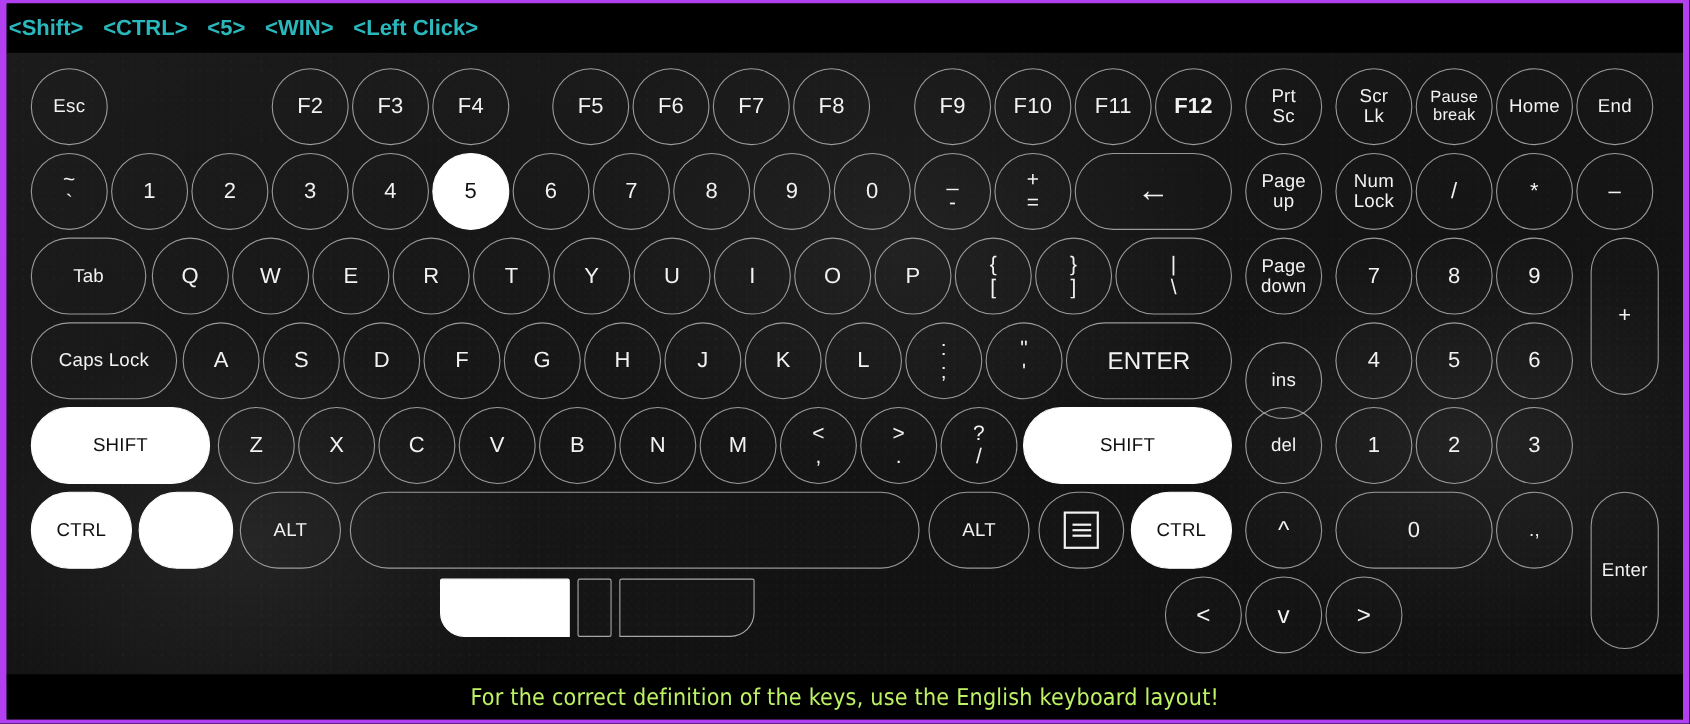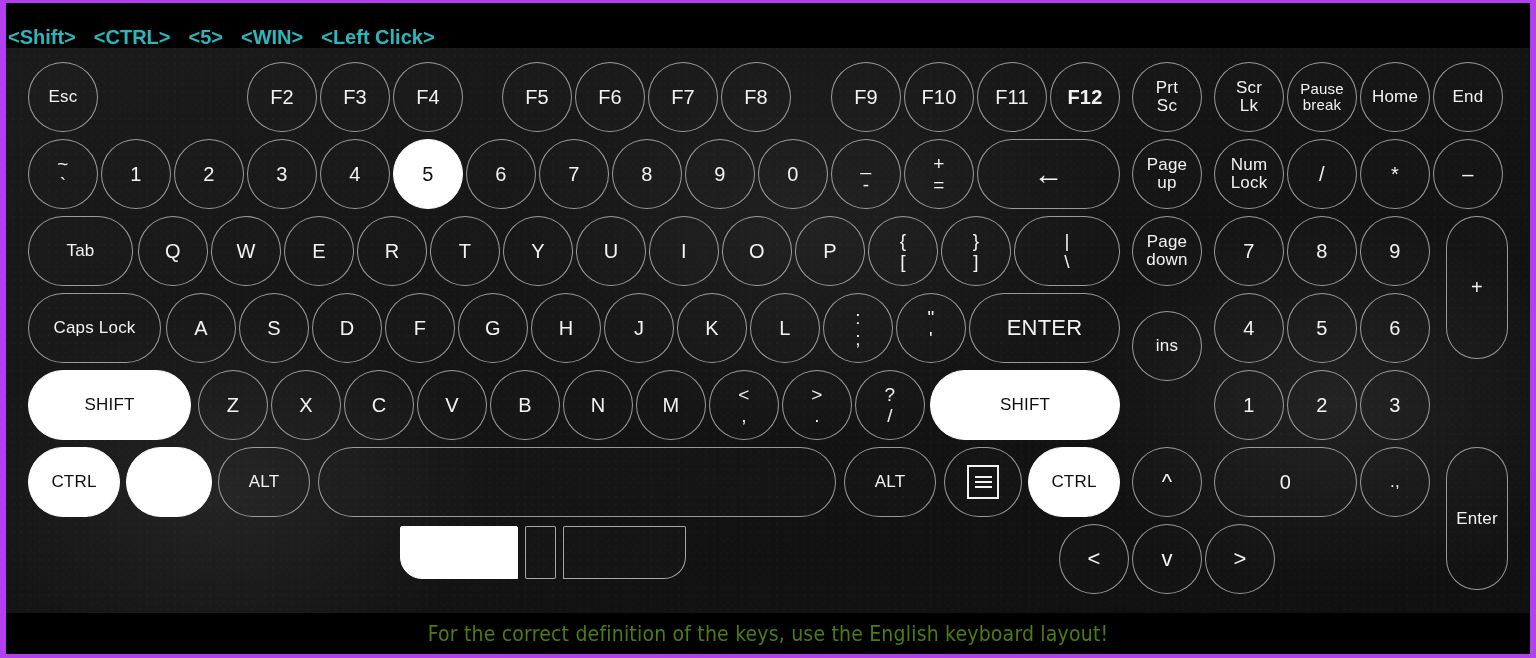--- a/index.html
+++ b/index.html
@@ -19,21 +19,21 @@
     border-left: 6px solid #b23ff0;
     border-right: 6px solid #b23ff0;
     border-top: 3px solid #b23ff0;
     border-bottom: 4px solid #b23ff0;
     overflow: hidden;
   }
 
   
   #combo-bar {
     position: absolute;
-    left: 0; top: 12px;
+    left: 0; top: 1px;
     width: 100%;
     height: 45px;
     background: #000;
     display: flex;
     align-items: center;
     padding-left: 2px;
     box-sizing: border-box;
   }
   .combo-token {
     color: #2bb8bd;
@@ -124,21 +124,21 @@
     position: absolute;
     left: 0; bottom: 0;
     width: 100%;
     height: 41px;
     background: #000;
     display: flex;
     align-items: center;
     justify-content: center;
   }
   #footer .txt {
-    color: #4d7c0f;
+    color: #bef264;
     font-size: 21px;
     font-family: "DejaVu Sans Condensed", "Liberation Sans", sans-serif;
     letter-spacing: .2px;
   }
 </style>
 </head>
 <body>
 
 <div id="app">
 
@@ -413,20 +413,23 @@
         <span class="lbl">&gt;
 .</span>
       </div>
       <div class="key k-stack" style="left: 849px; top: 322px; width: 70px; height: 70px; border-radius: 50%;">
         <span class="lbl">?
 /</span>
       </div>
       <div class="key k-sm active" style="left: 924px; top: 322px; width: 190px; height: 70px; border-radius: 35px;">
         <span class="lbl">SHIFT</span>
       </div>
+      <div class="key k-sm" style="left: 1126px; top: 322px; width: 70px; height: 70px; border-radius: 50%;">
+        <span class="lbl">del</span>
+      </div>
       <div class="key " style="left: 1208px; top: 322px; width: 70px; height: 70px; border-radius: 50%;">
         <span class="lbl">1</span>
       </div>
       <div class="key " style="left: 1281px; top: 322px; width: 70px; height: 70px; border-radius: 50%;">
         <span class="lbl">2</span>
       </div>
       <div class="key " style="left: 1354px; top: 322px; width: 70px; height: 70px; border-radius: 50%;">
         <span class="lbl">3</span>
       </div>
       <div class="key k-sm active" style="left: 22px; top: 399px; width: 92px; height: 70px; border-radius: 35px;">

